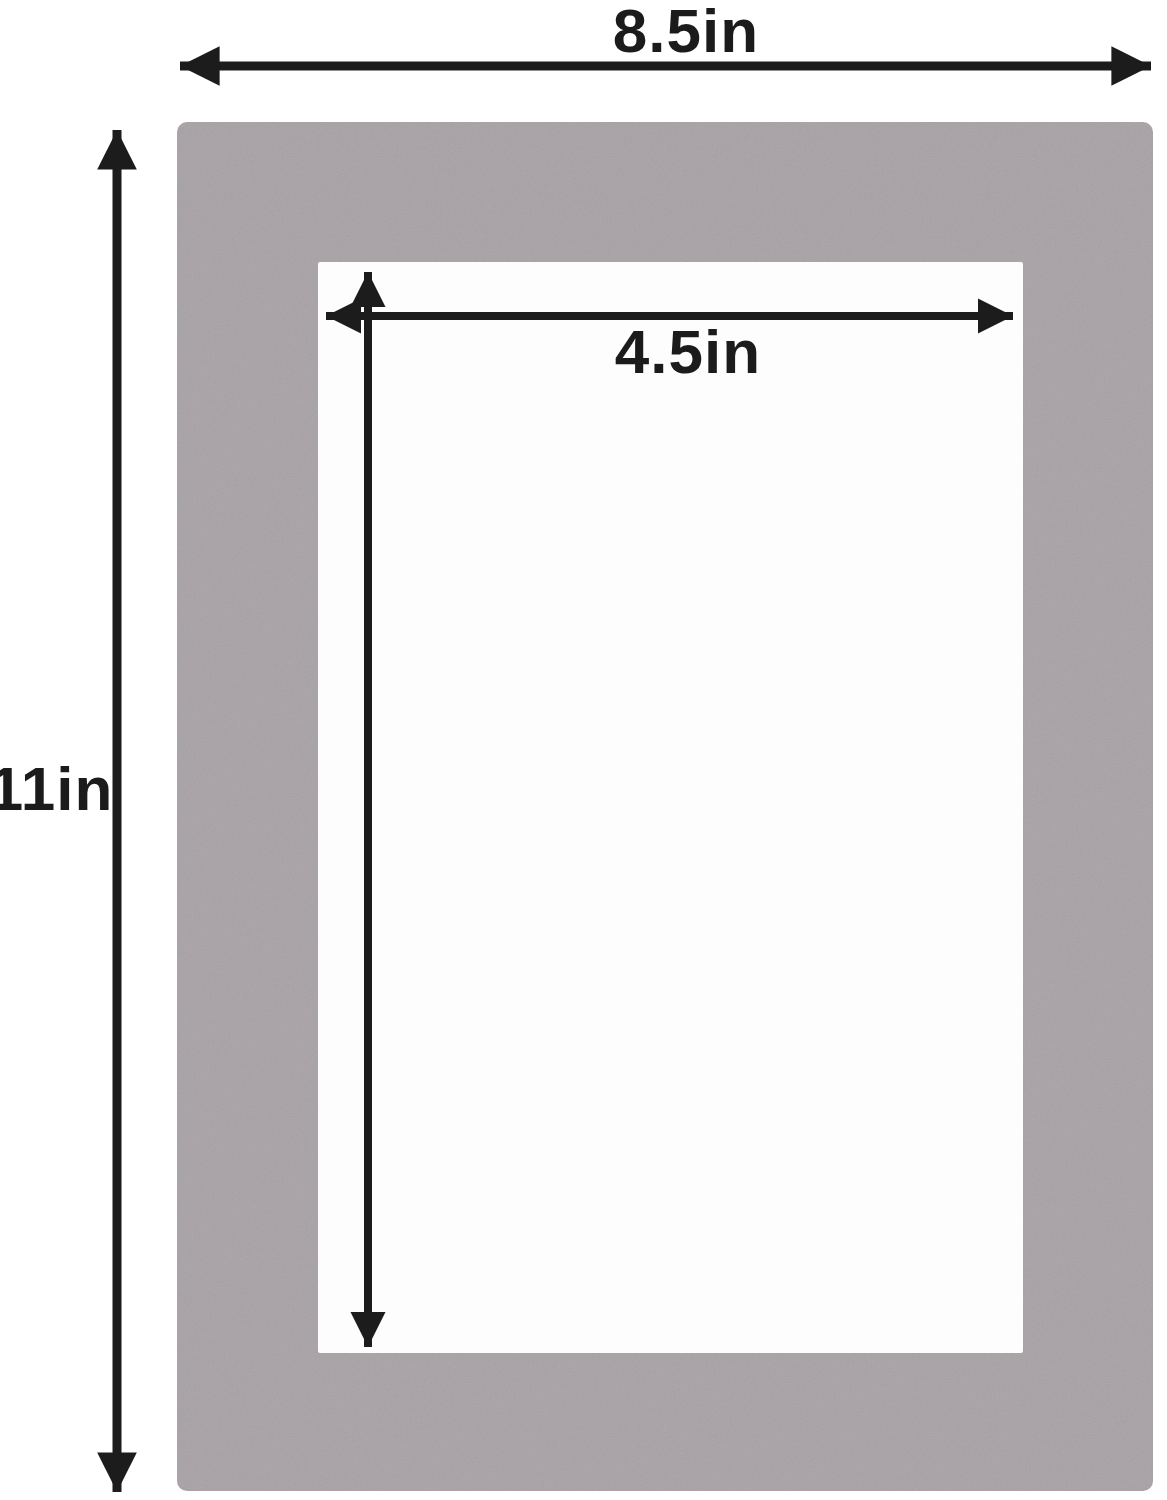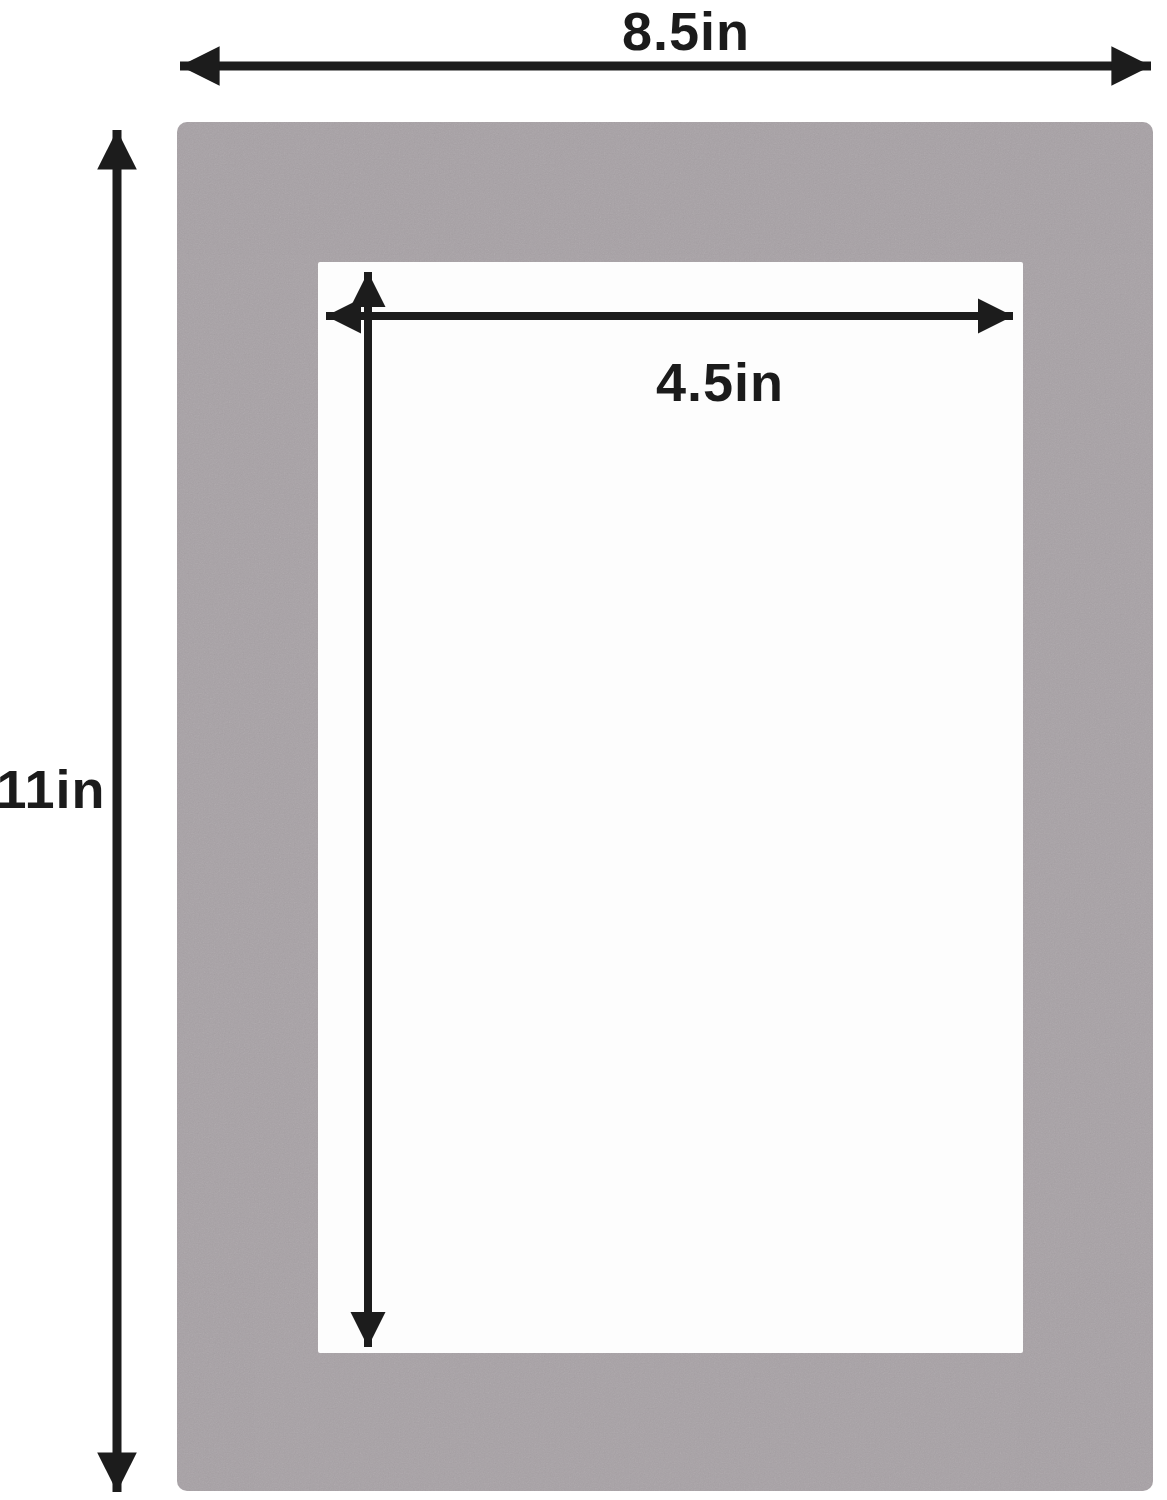--- a/index.html
+++ b/index.html
@@ -47,29 +47,29 @@
     left: 0;
     top: 0;
     width: 1167px;
     height: 1500px;
     pointer-events: none;
   }
   .dim-label {
     position: absolute;
     transform: translate(-50%, -50%);
     font-weight: 700;
-    font-size: 54px;
+    font-size: 62px;
     line-height: 1;
     letter-spacing: 1px;
     color: #1b1b1b;
     white-space: nowrap;
   }
   .label-outer-width  { left: 686px; top: 31px;  }
   .label-outer-height { left: 51px;  top: 789px; }
-  .label-opening-width  { left: 688px; top: 382px; margin-left: 32px; }
+  .label-opening-width  { left: 688px; top: 352px; }
   .label-opening-height { left: 470px; top: 791px; }
 </style>
 </head>
 <body>
 
 <div class="canvas">
 
   <div class="mat">
     <svg class="mat-texture" xmlns="http://www.w3.org/2000/svg" width="976" height="1369">
       <filter id="paper-noise" x="0" y="0" width="100%" height="100%">

